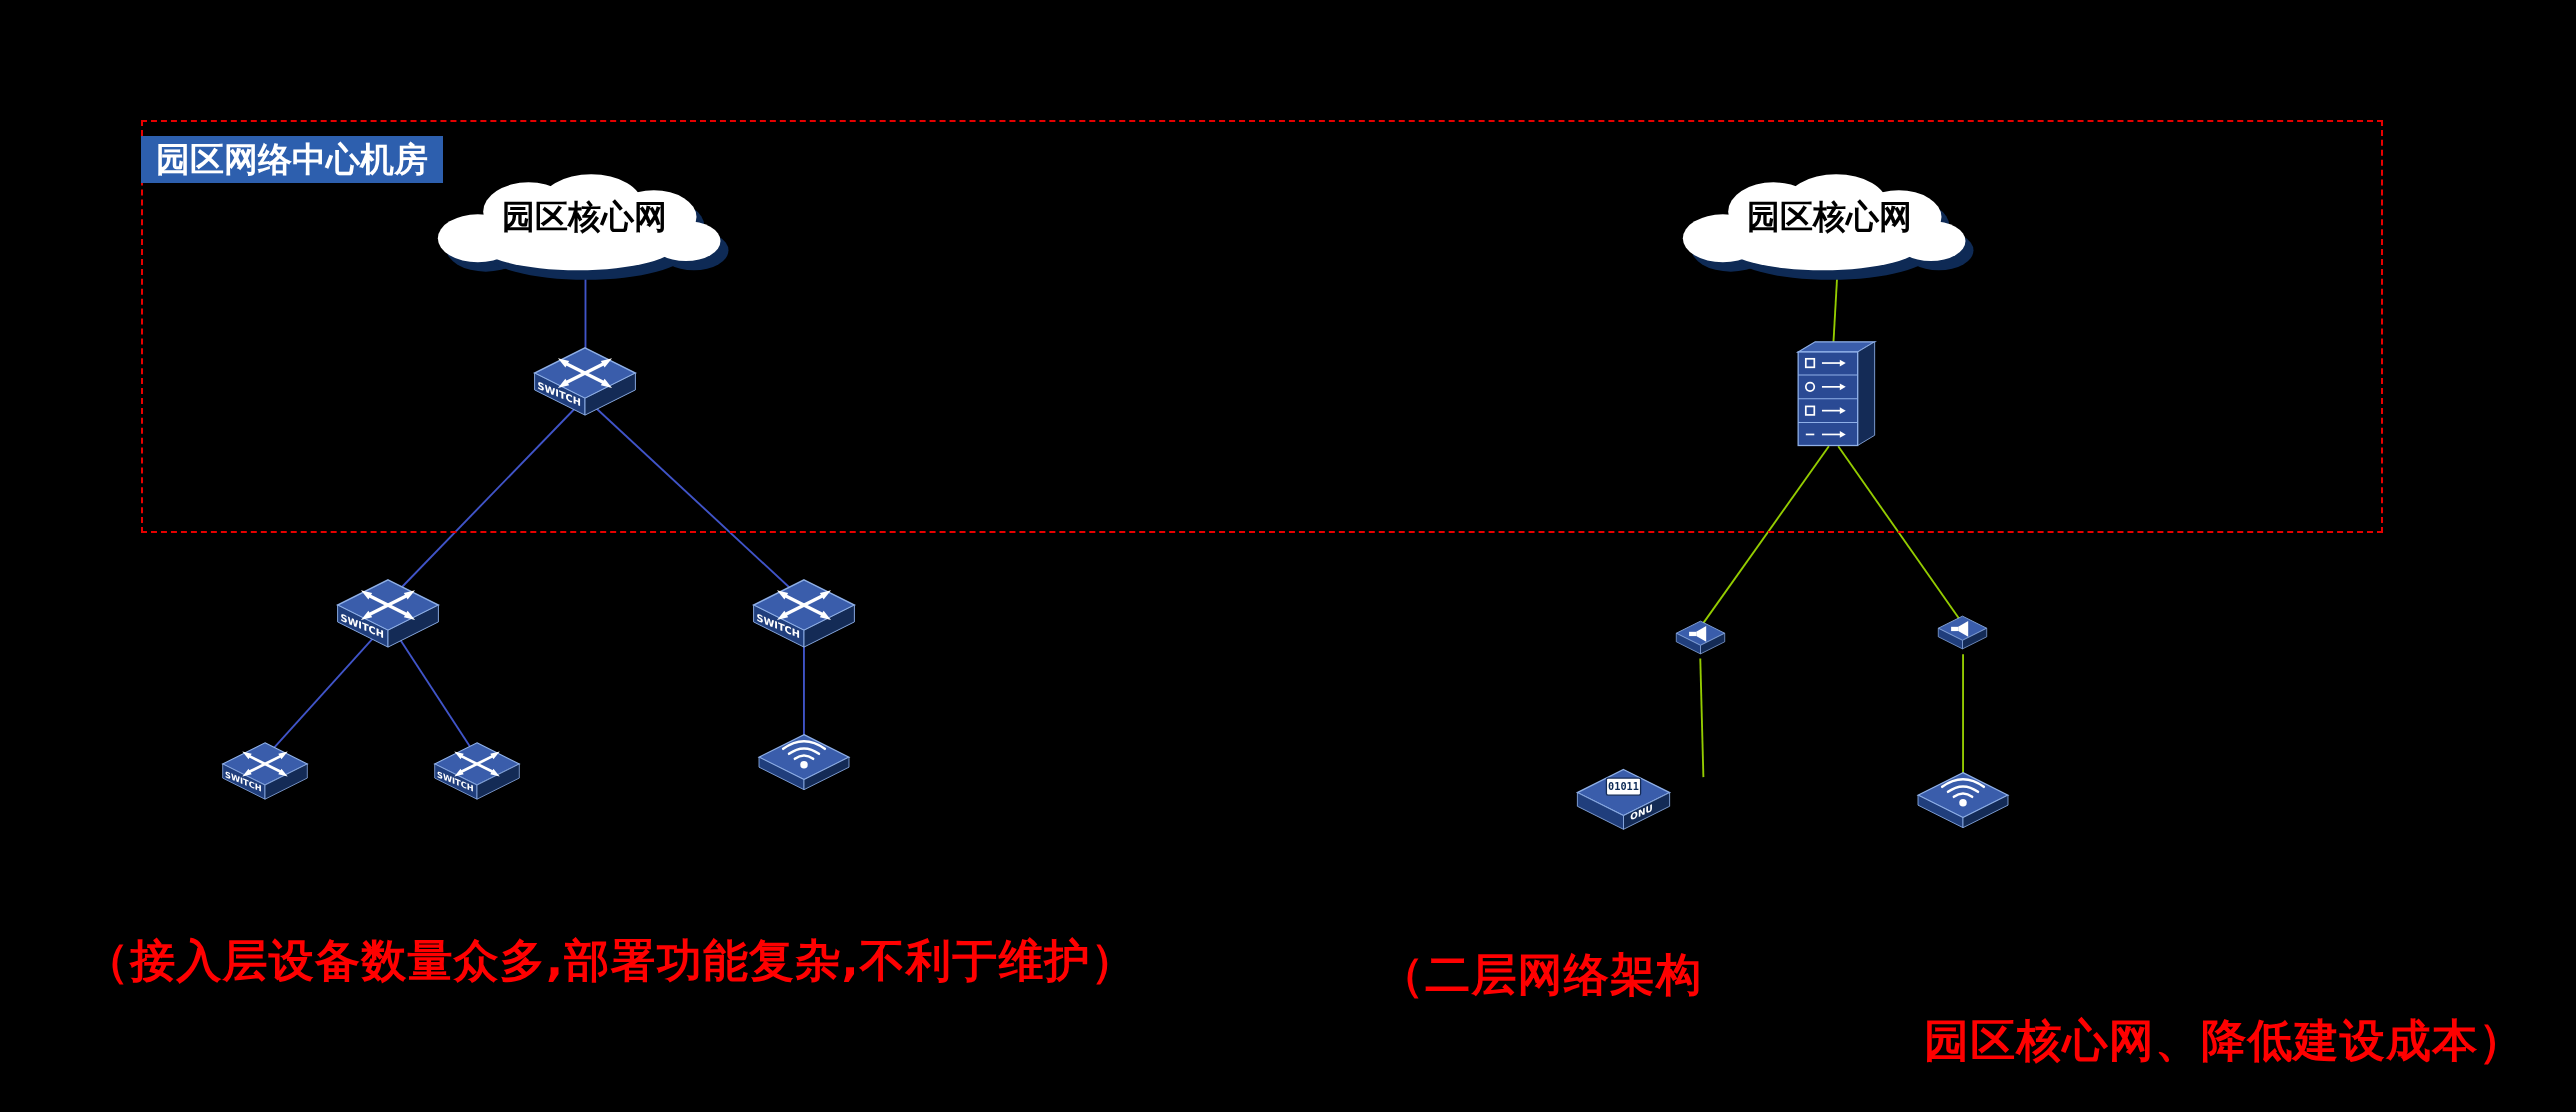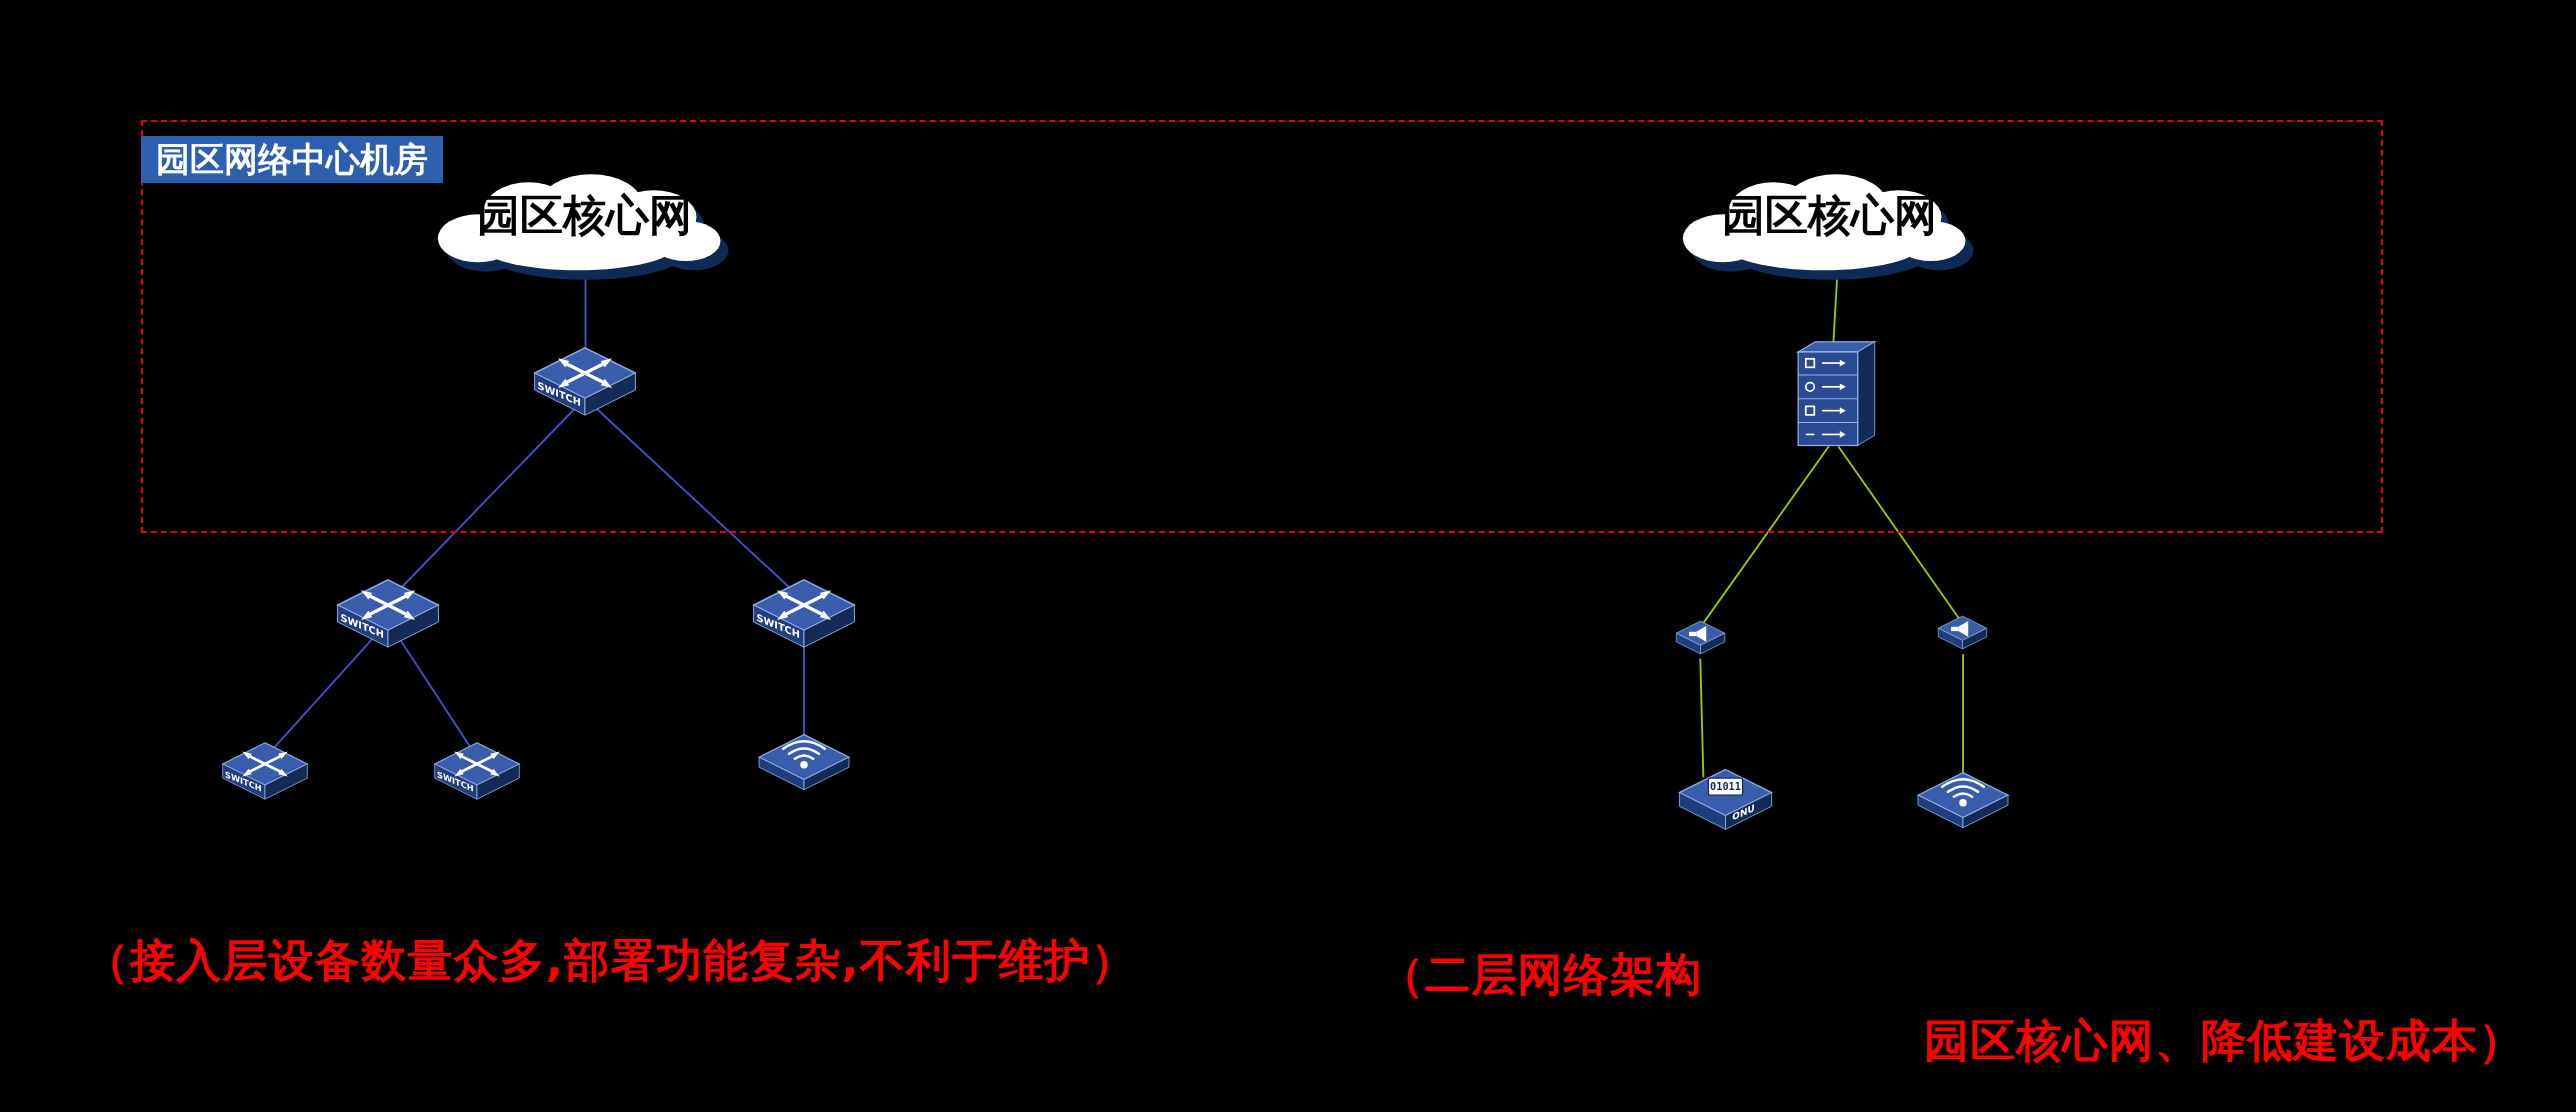--- a/index.html
+++ b/index.html
@@ -28,21 +28,21 @@
   .l-blue{stroke:var(--line-blue);}
   .l-green{stroke:var(--line-green);}
   .boundary{position:absolute;left:141px;top:120px;width:2238px;height:409px;
             border:2.5px dashed var(--boundary-red);}
   .room-label{position:absolute;left:141px;top:136px;background:var(--room-label-bg);
               color:var(--room-label-text);font-size:34px;font-weight:bold;
               padding:5px 15px;line-height:1.1;white-space:nowrap;}
   .icon{position:absolute;}
   .icon svg{display:block;width:100%;height:100%;overflow:visible;}
   .cloud-label{position:absolute;left:0;right:0;top:50%;transform:translateY(-58%);
-               text-align:center;color:var(--cloud-text);font-weight:bold;font-size:43px;
+               text-align:center;color:var(--cloud-text);font-weight:bold;font-size:33px;
                white-space:nowrap;}
   .annotation{position:absolute;color:var(--annotation-red);font-weight:bold;
               font-size:45px;letter-spacing:1.2px;white-space:nowrap;line-height:1.1;}
   .dev-label{fill:#ffffff;font-size:10.5px;font-weight:bold;
              font-family:"DejaVu Sans","Liberation Sans",sans-serif;}
   .screen-text{fill:#0d2a55;font-size:12px;font-weight:bold;
                font-family:"DejaVu Sans Mono","Liberation Mono",monospace;text-anchor:middle;}
 </style>
 </head>
 <body>
@@ -221,21 +221,21 @@
         <use href="#sym-splitter"></use>
       </svg>
   </div>
 
   <div class="icon" style="left:1934px;top:609px;width:57px;height:57px;">
     <svg viewBox="0 0 80 80">
         <use href="#sym-splitter"></use>
       </svg>
   </div>
 
-  <div class="icon" style="left:1674px;top:761px;width:103px;height:82px;">
+  <div class="icon" style="left:1572px;top:761px;width:103px;height:82px;">
     <svg viewBox="0 0 120 96">
         <use href="#sym-onu"></use>
       <text class="screen-text" x="60" y="34">01011</text>
       <text class="dev-label" x="68" y="100" transform="skewY(-24)">ONU</text>
     </svg>
   </div>
 
   <div class="icon" style="left:1913px;top:766px;width:100px;height:70px;">
     <svg viewBox="0 0 120 84">
         <use href="#sym-ap"></use>

